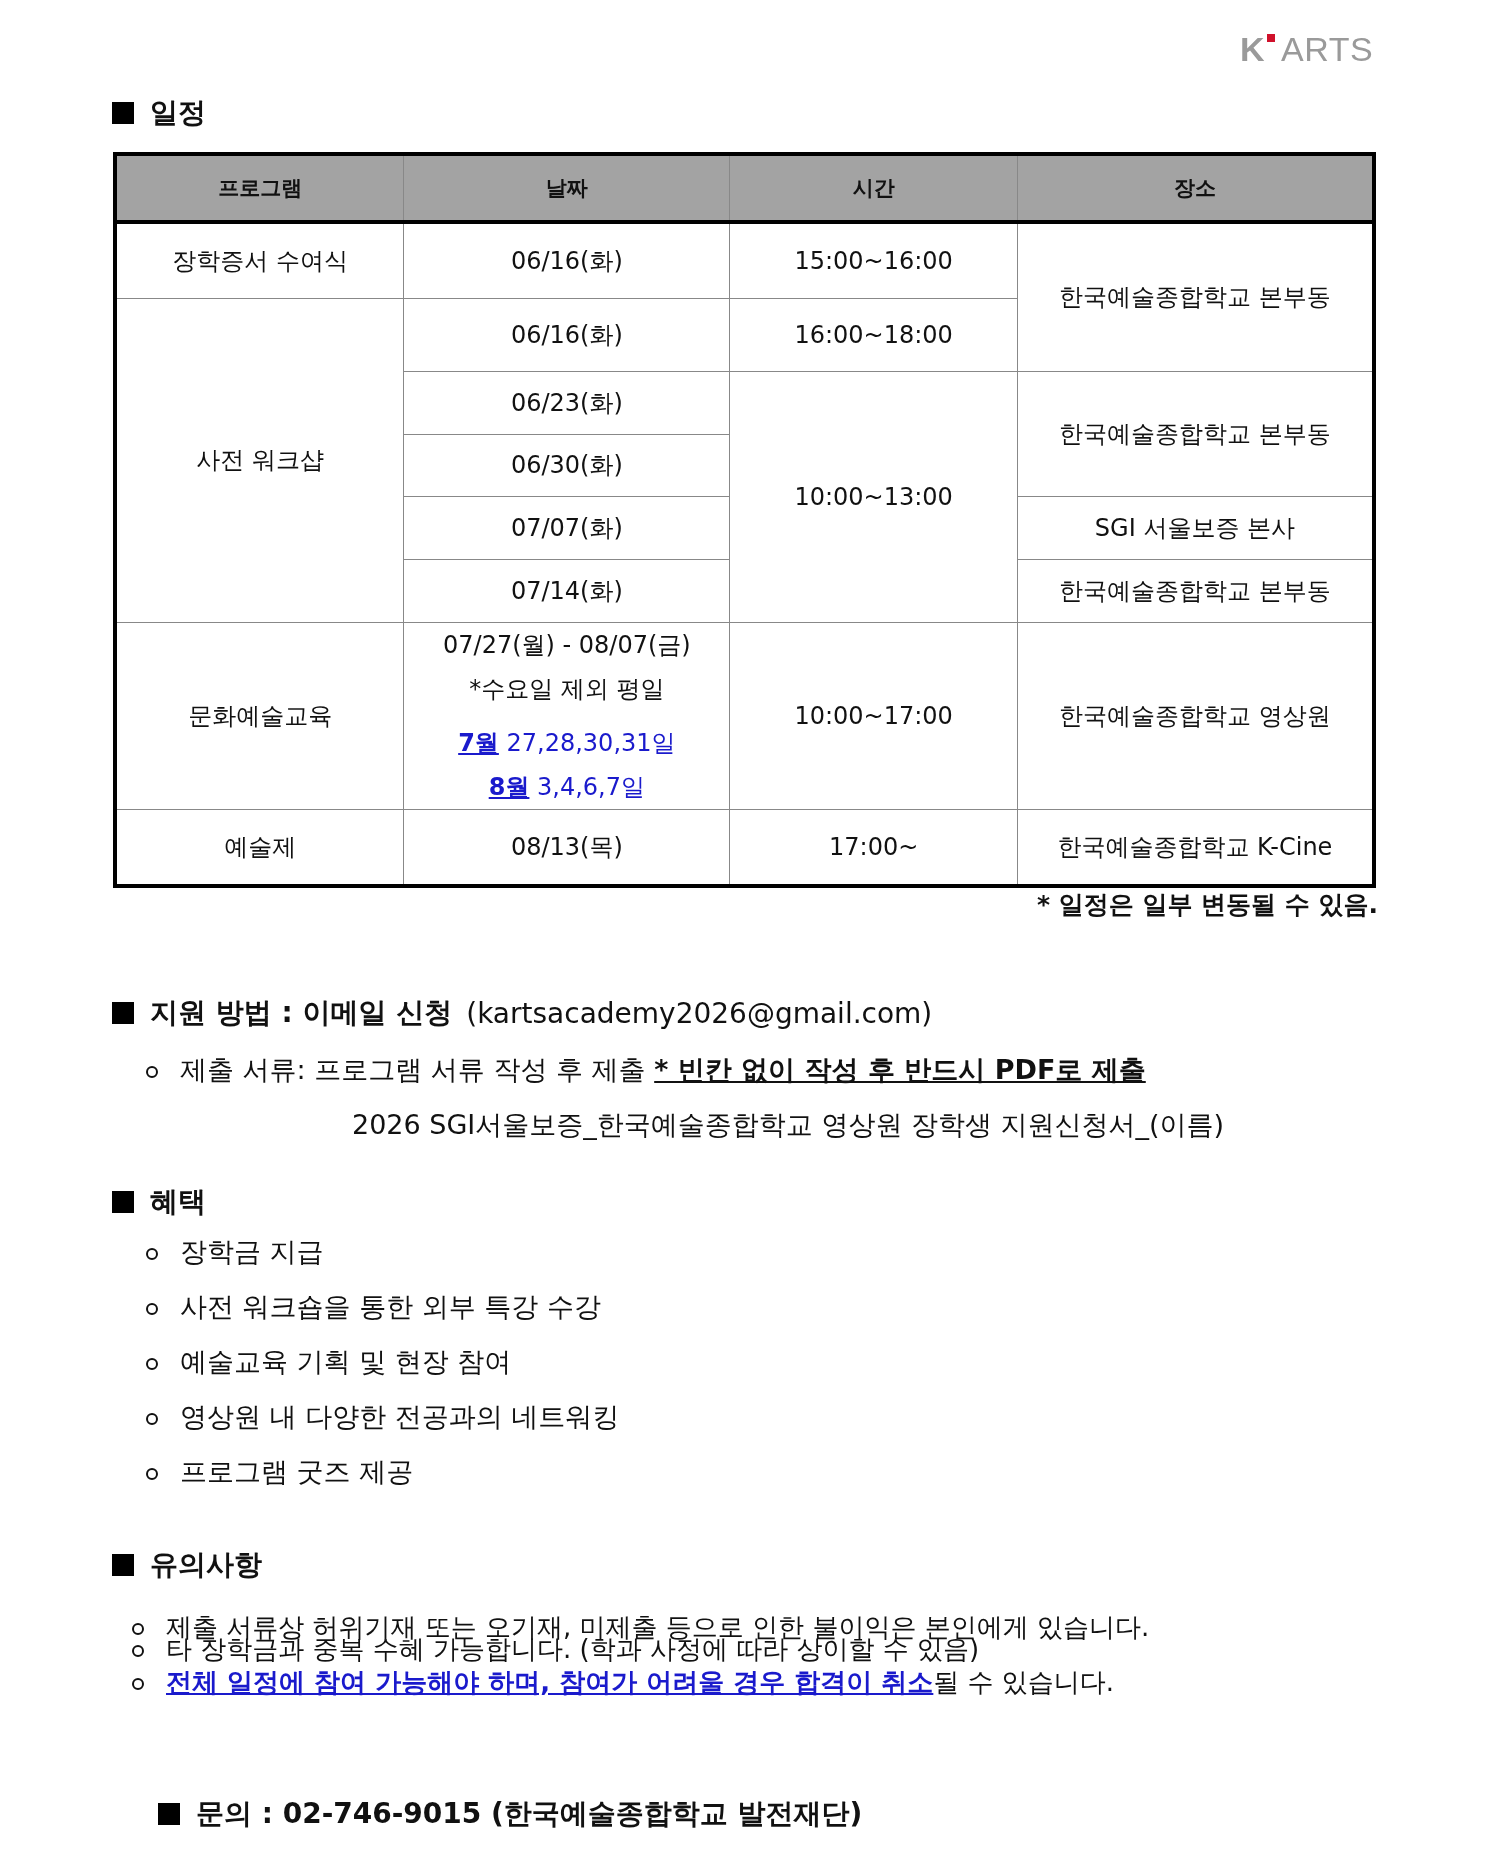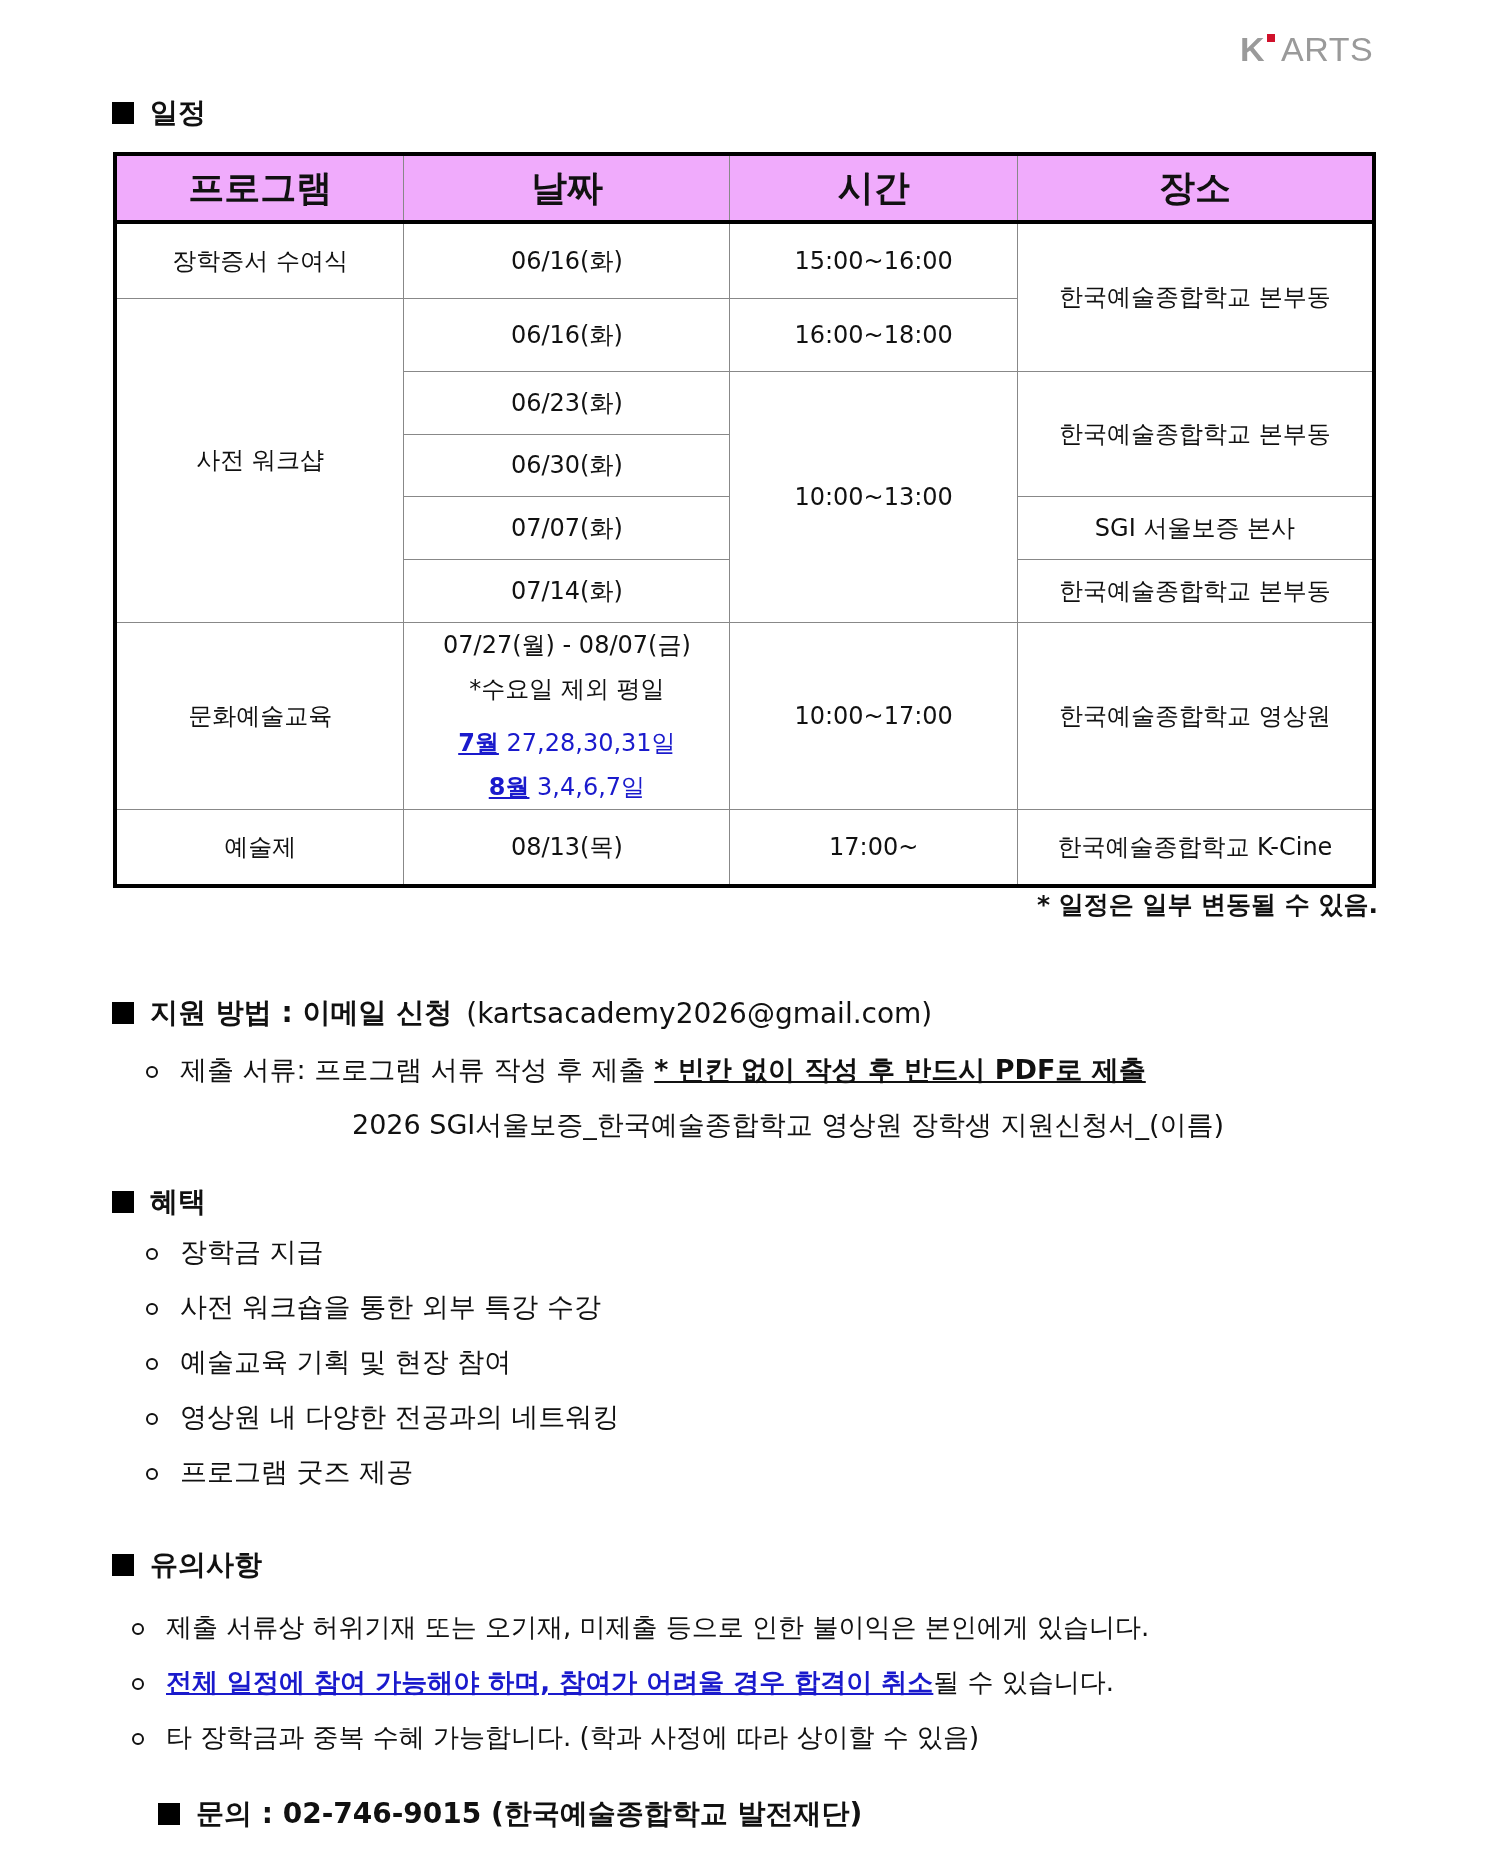--- a/index.html
+++ b/index.html
@@ -8,21 +8,21 @@
   .abs { position: absolute; }
   .logo { left: 1240px; top: 30px; height: 36px; display: flex; align-items: flex-start; color: #9a9a9a;
           font-family: "Liberation Sans", sans-serif; font-size: 34px; letter-spacing: 0.5px; }
   .logo .k { font-weight: bold; }
   .logo .dot { width: 8px; height: 8px; background: #d0112b; margin: 4px 6px 0 2px; }
   .sec-head { left: 112px; font-size: 28px; font-weight: bold; display: flex; align-items: center; white-space: nowrap; }
   .sq { width: 22px; height: 22px; background: #000; margin-right: 16px; flex: none; }
   table.sched { position: absolute; left: 113px; top: 152px; width: 1263px; border-collapse: collapse;
                 border: 4px solid #000; font-size: 24px; }
   table.sched td, table.sched th { border: 1px solid #888; text-align: center; vertical-align: middle; font-weight: normal; }
-  table.sched th { background: #f0abfc; font-weight: bold; font-size: 36px; height: 68px; border-bottom: 4px solid #000; }
+  table.sched th { background: #a3a3a3; font-weight: bold; font-size: 21px; height: 68px; border-bottom: 4px solid #000; }
   .c1 { width: 290px; } .c2 { width: 327px; } .c3 { width: 288px; } .c4 { width: 358px; }
   .blue { color: #1a1acc; }
   .bold { font-weight: bold; text-decoration: underline; }
   .note { right: 122px; top: 888px; font-size: 25px; font-weight: bold; }
   .line { font-size: 27px; white-space: nowrap; }
   .bullet { display: inline-block; width: 12px; height: 12px; border: 2px solid #111; border-radius: 50%; margin-right: 22px; vertical-align: middle; }
 </style>
 </head>
 <body>
 
@@ -123,18 +123,18 @@
 <div class="abs line" style="left:146px; top:1344px;"><span class="bullet"></span><span>예술교육 기획 및 현장 참여</span></div>
 <div class="abs line" style="left:146px; top:1399px;"><span class="bullet"></span><span>영상원 내 다양한 전공과의 네트워킹</span></div>
 <div class="abs line" style="left:146px; top:1454px;"><span class="bullet"></span><span>프로그램 굿즈 제공</span></div>
 
 <div class="abs sec-head" style="top:1546px;">
   <span class="sq"></span>
   <span>유의사항</span>
 </div>
 <div class="abs line" style="left:132px; top:1610px; font-size:26px;"><span class="bullet"></span><span>제출 서류상 허위기재 또는 오기재, 미제출 등으로 인한 불이익은 본인에게 있습니다.</span></div>
 <div class="abs line" style="left:132px; top:1665px; font-size:26px;"><span class="bullet"></span><span class="blue bold">전체 일정에 참여 가능해야 하며, 참여가 어려울 경우 합격이 취소</span><span>될 수 있습니다.</span></div>
-<div class="abs line" style="left:132px; top:1720px; font-size:26px;"><span class="bullet"></span><span>타 장학금과 중복 수혜 가능합니다. (학과 사정에 따라 상이할 수 있음)</span></div>
+<div class="abs line" style="left:132px; top:1632px; font-size:26px;"><span class="bullet"></span><span>타 장학금과 중복 수혜 가능합니다. (학과 사정에 따라 상이할 수 있음)</span></div>
 
 <div class="abs sec-head" style="top:1795px;padding-left:46px;">
   <span class="sq"></span>
   <span>문의 : 02-746-9015 (한국예술종합학교 발전재단)</span>
 </div>
 
 </body></html>

